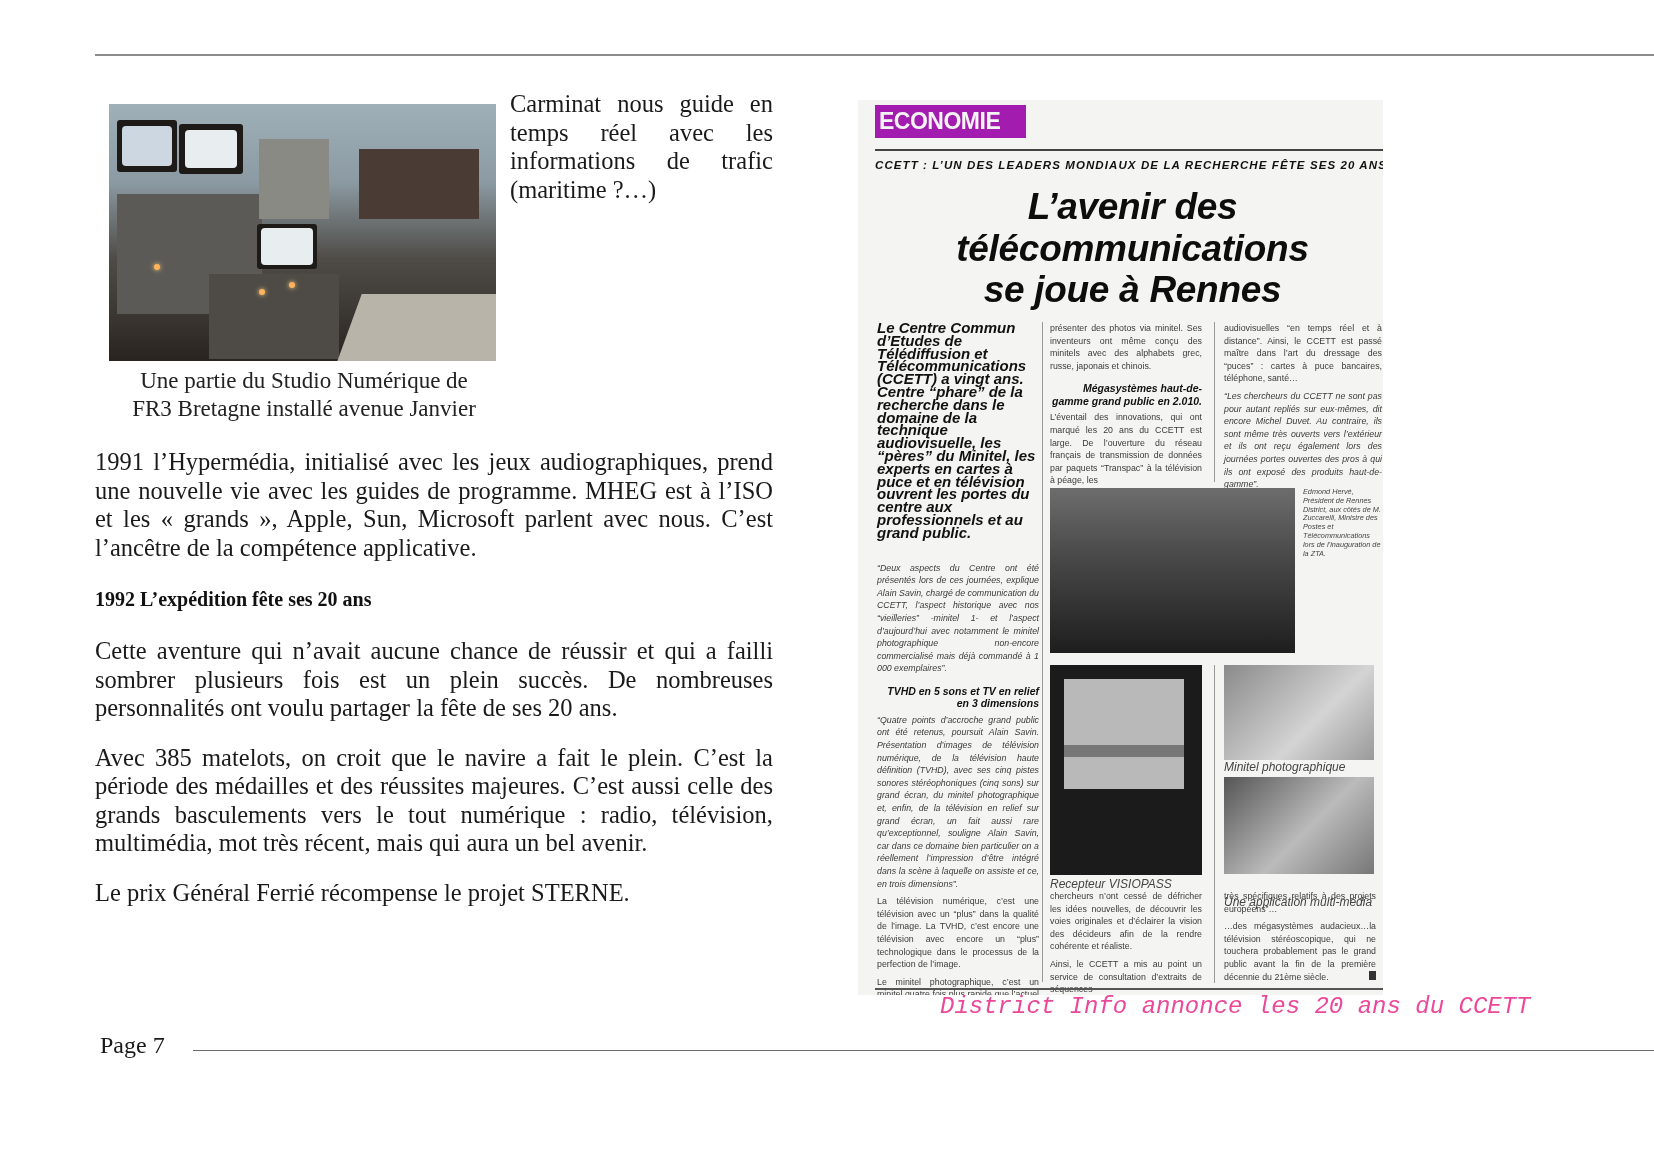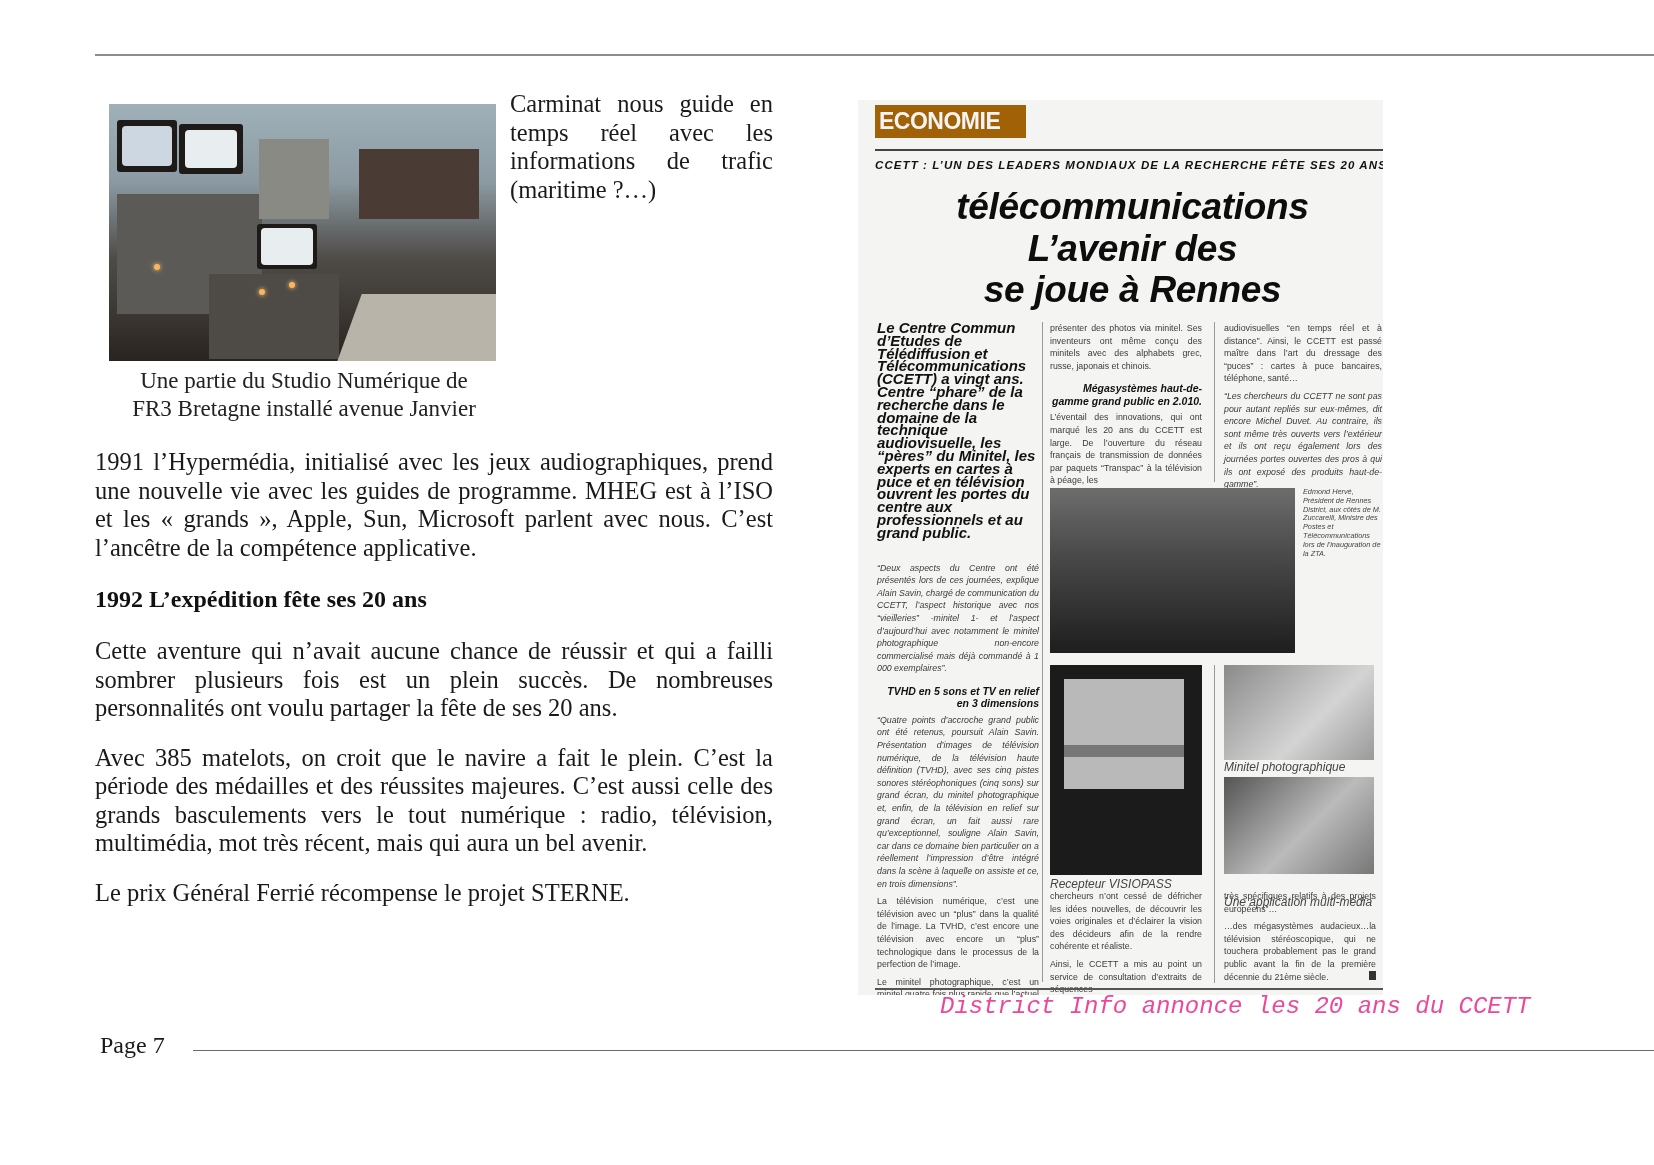--- a/index.html
+++ b/index.html
@@ -18,25 +18,25 @@
   .studio-photo .scr { position: absolute; background: #e8eef0; border-radius: 4px; }
   .studio-photo .rack { position: absolute; background: #5b5a57; }
   .studio-photo .desk { position: absolute; background: #b9b4aa; transform: skewX(-20deg); }
   .studio-photo .lamp { position: absolute; width: 6px; height: 6px; border-radius: 50%; background: #ffb45a; box-shadow: 0 0 5px #ffcf80; }
   .photo-caption { text-align: center; font-size: 23px; line-height: 28px; margin-top: 6px; color: #222; white-space: nowrap; margin-left: -10px; width: 410px; }
 
   .right-text { position: absolute; left: 415px; top: 0; width: 263px; text-align: justify; }
   .right-text p { margin-bottom: 23px; }
   .full-text { position: absolute; left: 0; top: 358px; width: 678px; text-align: justify; }
   .full-text p { margin-bottom: 21px; }
-  .full-text h2 { font-family: "Liberation Serif", serif; font-weight: bold; font-size: 24px; line-height: 32px; margin: 8px 0 22px 0; color: #111; }
+  .full-text h2 { font-family: "Liberation Serif", serif; font-weight: bold; font-size: 20px; line-height: 32px; margin: 8px 0 22px 0; color: #111; }
 
   
   .clip { position: absolute; left: 858px; top: 100px; width: 525px; height: 895px; background: #f4f4f2; font-family: "Liberation Sans", sans-serif; color: #222; overflow: hidden; }
-  .rubric { position: absolute; left: 17px; top: 5px; width: 151px; height: 33px; background: #a16207; color: #f4f4f4; font-weight: bold; font-size: 23px; line-height: 33px; padding-left: 4px; letter-spacing: -0.5px; }
+  .rubric { position: absolute; left: 17px; top: 5px; width: 151px; height: 33px; background: #a21caf; color: #f4f4f4; font-weight: bold; font-size: 23px; line-height: 33px; padding-left: 4px; letter-spacing: -0.5px; }
   .rubric-rule { position: absolute; left: 17px; top: 49px; width: 508px; height: 2px; background: #444; }
   .kicker { position: absolute; left: 17px; top: 59px; font-style: italic; font-weight: bold; font-size: 11.5px; letter-spacing: 1.1px; white-space: nowrap; color: #111; }
   .headline { position: absolute; left: 17px; top: 86px; width: 515px; text-align: center; font-style: italic; font-weight: 900; font-size: 37px; line-height: 41.5px; color: #0d0d0d; letter-spacing: -0.3px; }
   .col { position: absolute; font-size: 8.8px; line-height: 12.6px; text-align: justify; color: #3a3a3a; }
   .col .lead { font-weight: bold; font-style: italic; font-size: 15px; line-height: 12.8px; color: #111; text-align: left; margin-bottom: 22px; }
   .col .sub { font-weight: bold; font-style: italic; font-size: 10.5px; line-height: 12.5px; color: #111; margin: 10px 0 4px; text-align: right; }
   .col p { margin-bottom: 5px; }
   .col .it { font-style: italic; }
   .vrule { position: absolute; width: 1px; background: #999; }
   .npphoto { position: absolute; background: #3a3a3a; overflow: hidden; }
@@ -92,22 +92,22 @@
     <p>Avec 385 matelots, on croit que le navire a fait le plein. C’est la période des médailles et des réussites majeures. C’est aussi celle des grands basculements vers le tout numérique : radio, télévision, multimédia, mot très récent, mais qui aura un bel avenir.</p>
     <p>Le prix Général Ferrié récompense le projet STERNE.</p>
   </div>
 </div>
 
 <div class="clip">
   <div class="rubric">ECONOMIE</div>
   <div class="rubric-rule"></div>
   <div class="kicker">CCETT : L’UN DES LEADERS MONDIAUX DE LA RECHERCHE FÊTE SES 20 ANS.</div>
   <div class="headline">
+    <div>L’avenir des</div>
     <div>télécommunications</div>
-    <div>L’avenir des</div>
     <div>se joue à Rennes</div>
   </div>
 
   <div class="col" style="left:19px;top:222px;width:162px;">
     <div class="lead">Le Centre Commun d’Etudes de Télédiffusion et Télécommunications (CCETT) a vingt ans. Centre “phare” de la recherche dans le domaine de la technique audiovisuelle, les “pères” du Minitel, les experts en cartes à puce et en télévision ouvrent les portes du centre aux professionnels et au grand public.</div>
     <p class="it">“Deux aspects du Centre ont été présentés lors de ces journées, explique Alain Savin, chargé de communication du CCETT, l’aspect historique avec nos “vieilleries” -minitel 1- et l’aspect d’aujourd’hui avec notamment le minitel photographique non-encore commercialisé mais déjà commandé à 1 000 exemplaires”.</p>
     <div class="sub">TVHD en 5 sons et TV en relief en 3 dimensions</div>
     <p class="it">“Quatre points d’accroche grand public ont été retenus, poursuit Alain Savin. Présentation d’images de télévision numérique, de la télévision haute définition (TVHD), avec ses cinq pistes sonores stéréophoniques (cinq sons) sur grand écran, du minitel photographique et, enfin, de la télévision en relief sur grand écran, un fait aussi rare qu’exceptionnel, souligne Alain Savin, car dans ce domaine bien particulier on a réellement l’impression d’être intégré dans la scène à laquelle on assiste et ce, en trois dimensions”.</p>
     <p>La télévision numérique, c’est une télévision avec un “plus” dans la qualité de l’image. La TVHD, c’est encore une télévision avec encore un “plus” technologique dans le processus de la perfection de l’image.</p>
     <p>Le minitel photographique, c’est un minitel quatre fois plus rapide que l’actuel minitel. Ses premières études remontent à 1986. Avec ce dernier-né des produits éclos au CCETT, il est désormais possible de</p>

